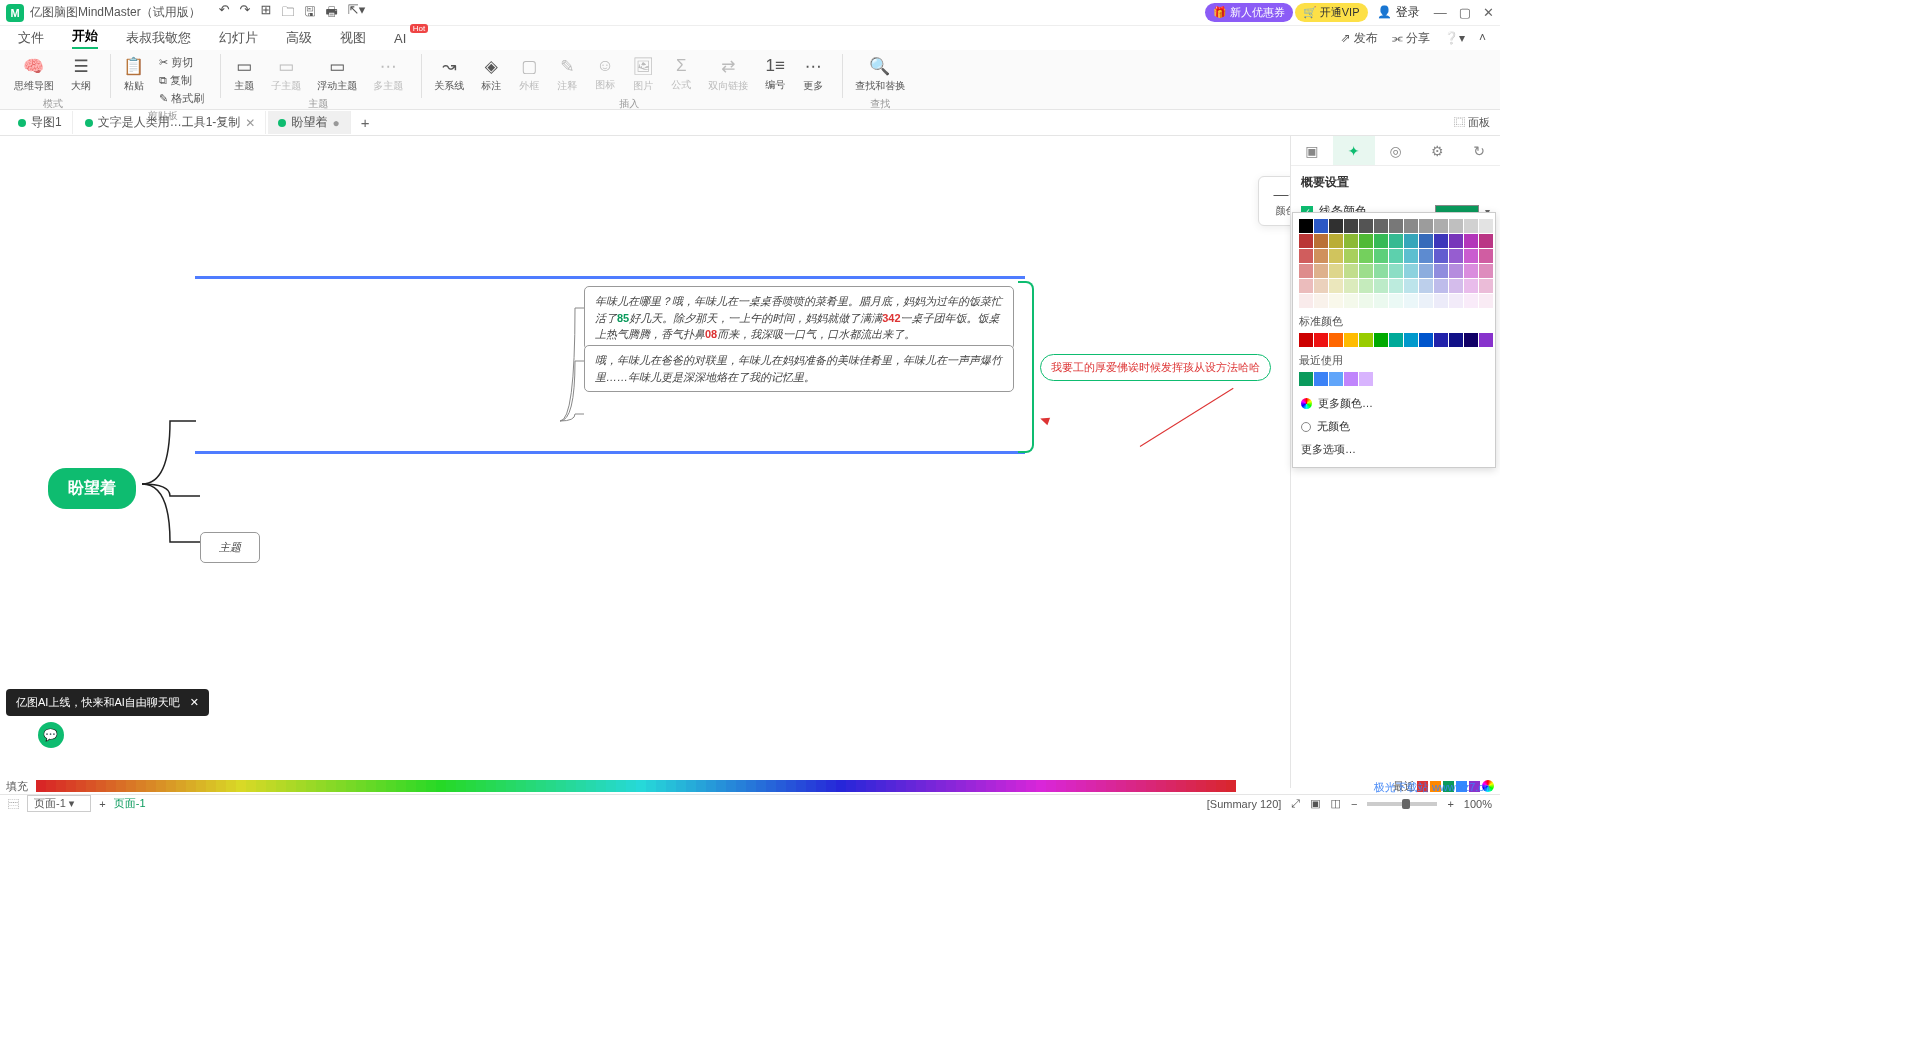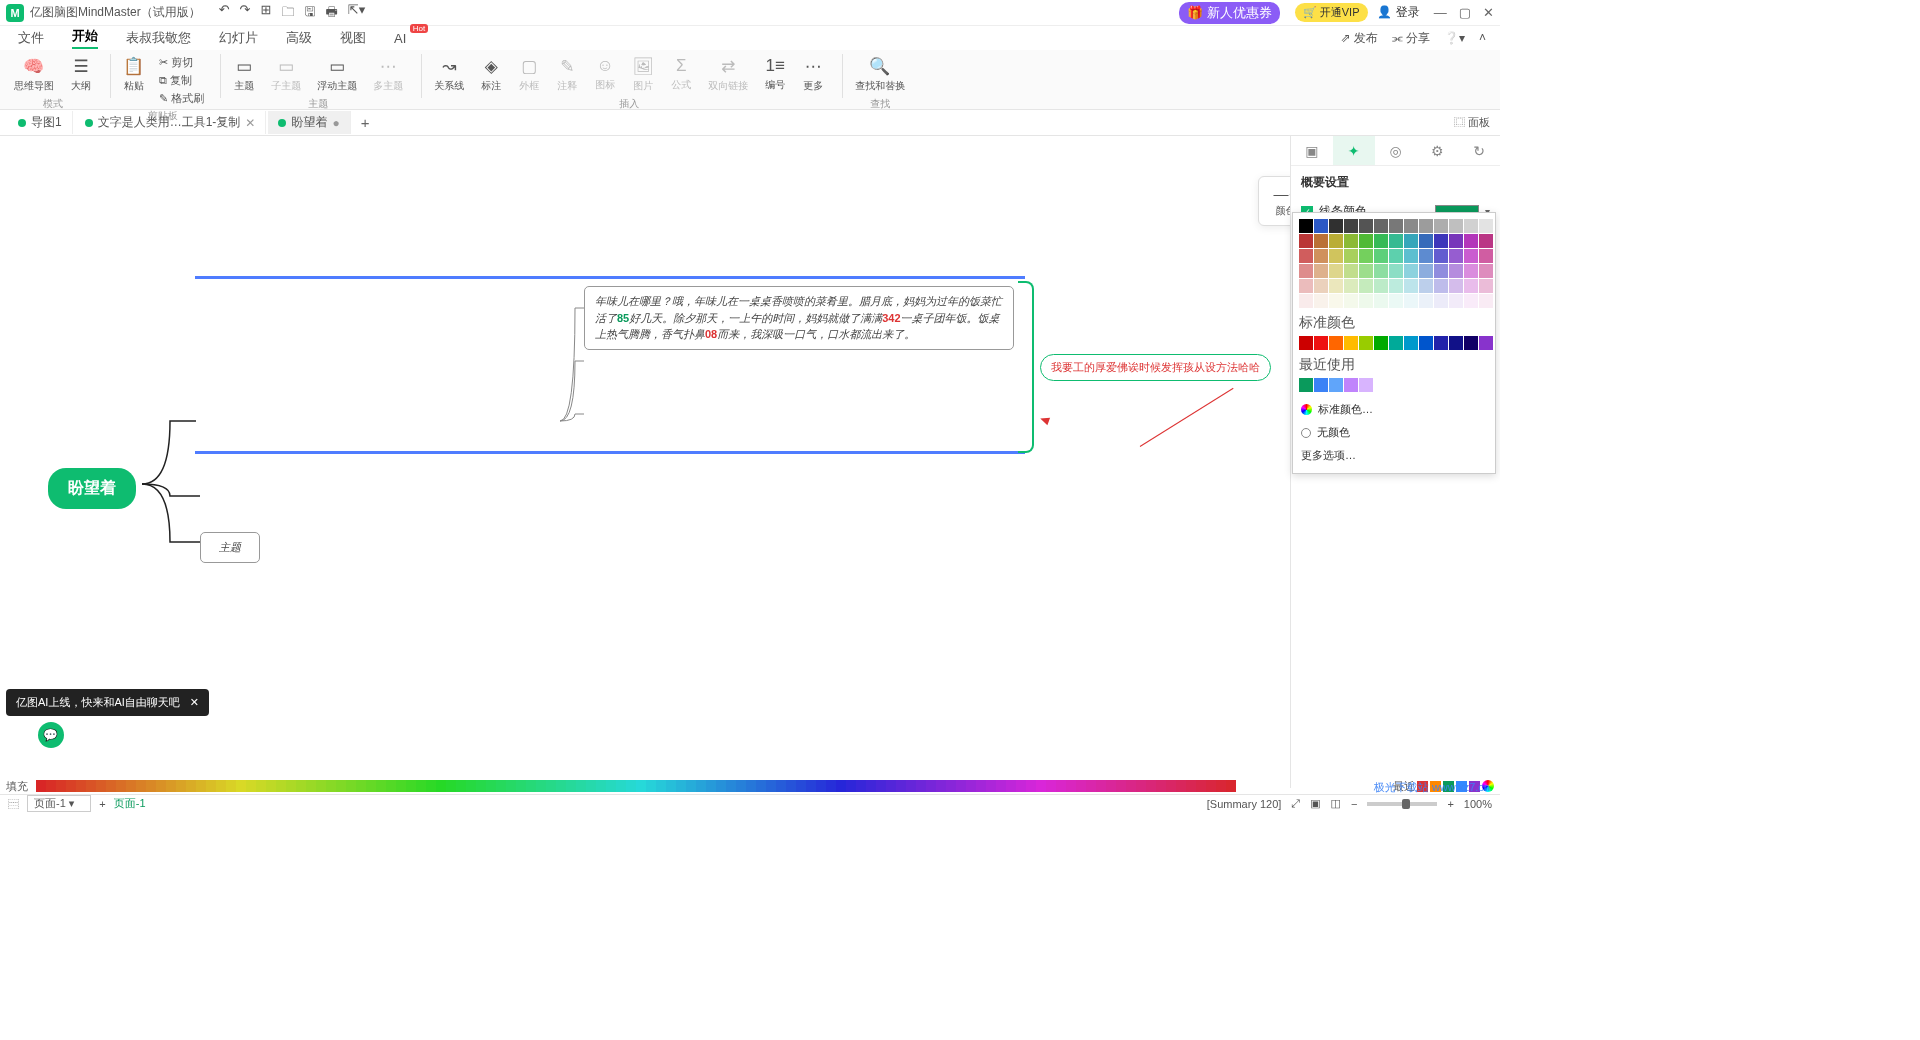--- a/index.html
+++ b/index.html
@@ -5,21 +5,21 @@
 * { margin: 0; padding: 0; box-sizing: border-box; font-family: "Microsoft YaHei", sans-serif; }
 body { width: 1500px; height: 812px; background: #fff; overflow: hidden; position: relative; font-size: 12px; color: #333; }
 
 
 .titlebar { height: 26px; display: flex; align-items: center; padding: 0 6px; border-bottom: 1px solid #eee; }
 .titlebar .logo { width: 18px; height: 18px; background: #0ebc70; border-radius: 4px; display: flex; align-items: center; justify-content: center; color: #fff; font-weight: bold; font-size: 11px; margin-right: 6px; }
 .titlebar .title { font-size: 12px; color: #555; }
 .titlebar .qat { display: flex; gap: 10px; margin-left: 18px; color: #555; }
 .titlebar .qat span { cursor: pointer; font-size: 13px; }
 .titlebar .spacer { flex: 1; }
-.titlebar .badge-purple { background: #8b5cf6; color: #fff; padding: 2px 8px; border-radius: 10px; font-size: 13px; margin-right: 15px; }
+.titlebar .badge-purple { background: #8b5cf6; color: #fff; padding: 2px 8px; border-radius: 10px; font-size: 11px; margin-right: 2px; }
 .titlebar .badge-yellow { background: #fde047; color: #333; padding: 2px 8px; border-radius: 10px; font-size: 11px; margin-right: 10px; }
 .titlebar .login { margin-right: 14px; font-size: 12px; }
 .titlebar .winbtns { display: flex; gap: 12px; color: #666; font-size: 13px; }
 
 
 .menutabs { height: 24px; display: flex; align-items: center; padding-left: 18px; gap: 28px; font-size: 13px; }
 .menutabs .tab { color: #555; cursor: pointer; }
 .menutabs .tab.active { color: #000; font-weight: bold; border-bottom: 2px solid #0ebc70; padding-bottom: 2px; }
 .menutabs .hot { position: relative; }
 .menutabs .hot::after { content: "Hot"; position: absolute; top: -7px; right: -22px; background: #ef4444; color: #fff; font-size: 8px; padding: 0 3px; border-radius: 3px; }
@@ -91,21 +91,21 @@
 .sp-tabs .st.active { background: #e8f7f0; color: #0ebc70; }
 .sp-title { padding: 8px 10px; font-size: 12px; font-weight: bold; }
 .sp-row { display: flex; align-items: center; padding: 4px 10px; font-size: 12px; gap: 6px; }
 .sp-row .chk { width: 12px; height: 12px; border: 1px solid #0ebc70; background: #0ebc70; display: inline-flex; align-items: center; justify-content: center; color: #fff; font-size: 9px; }
 .sp-row .swatch { width: 44px; height: 14px; background: #0a9a5c; border: 1px solid #888; margin-left: auto; }
 .sp-row .dd { color: #666; font-size: 10px; }
 
 .color-pop { position: absolute; right: 4px; top: 76px; width: 204px; background: #fff; border: 1px solid #ccc; box-shadow: 0 2px 8px rgba(0,0,0,.15); padding: 6px; }
 .color-grid { display: grid; grid-template-columns: repeat(13, 14px); gap: 1px; margin-bottom: 6px; }
 .color-grid .c { width: 14px; height: 14px; }
-.cp-label { font-size: 14px; color: #555; margin: 4px 0; }
+.cp-label { font-size: 11px; color: #555; margin: 4px 0; }
 .cp-item { font-size: 11px; color: #333; padding: 4px 2px; display: flex; align-items: center; gap: 6px; cursor: pointer; }
 .cp-item .rad { width: 10px; height: 10px; border: 1px solid #888; border-radius: 50%; }
 .cp-item .wheel { width: 11px; height: 11px; border-radius: 50%; background: conic-gradient(red,yellow,lime,cyan,blue,magenta,red); }
 
 
 .fillbar { position: absolute; left: 0; bottom: 18px; right: 0; height: 16px; display: flex; align-items: center; padding: 0 6px; gap: 4px; }
 .fillbar .lab { font-size: 11px; color: #555; margin-right: 4px; }
 .fillbar .strip { display: flex; gap: 0; }
 .fillbar .strip .c { width: 10px; height: 12px; }
 .fillbar .recent { margin-left: auto; font-size: 11px; color: #555; display: flex; align-items: center; gap: 2px; }
@@ -304,20 +304,21 @@
     </svg>
 
     <div class="sel-border-top"></div>
     <div class="sel-border-bot"></div>
 
     <div class="root-node">盼望着</div>
 
     <div class="sub sub1">
       <span>年味儿在哪里？哦，年味儿在一桌桌香喷喷的菜肴里。腊月底，妈妈为过年的饭菜忙活了</span><span class="hl-g">85</span><span>好几天。除夕那天，一上午的时间，妈妈就做了满满</span><span class="hl-r">342</span><span>一桌子团年饭。饭桌上热气腾腾，香气扑鼻</span><span class="hl-r">08</span><span>而来，我深吸一口气，口水都流出来了。</span>
     </div>
+    <div class="sub sub2">哦，年味儿在爸爸的对联里，年味儿在妈妈准备的美味佳肴里，年味儿在一声声爆竹里……年味儿更是深深地烙在了我的记忆里。</div>
     <div class="sub sub5">主题</div>
 
     <div class="summary-brace"></div>
     <div class="summary-node">我要工的厚爱佛诶时候发挥孩从设方法哈哈</div>
 
     <div class="arrow-line" style="left:1140px; top:310px; width:110px; transform:rotate(-32deg);"></div>
     <div class="arrow-head" style="left:1040px; top:280px; transform:rotate(200deg);"></div>
     <div class="arrow-line" style="left:1470px; top:236px; width:130px; transform:rotate(72deg);"></div>
     <div class="arrow-head" style="left:1462px; top:218px; transform:rotate(-72deg);"></div>
 
@@ -465,21 +466,21 @@
         <div class="cp-label">最近使用</div>
         <div class="color-grid" style="grid-template-columns:repeat(5,14px)" id="grid3">
             <div class="c" style="background: rgb(10, 154, 92);"></div>
             <div class="c" style="background: rgb(59, 130, 246);"></div>
             <div class="c" style="background: rgb(96, 165, 250);"></div>
             <div class="c" style="background: rgb(192, 132, 252);"></div>
             <div class="c" style="background: rgb(216, 180, 254);"></div>
           </div>
         <div class="cp-item">
             <span class="wheel"></span>
-            <span>标准颜色…</span>
+            <span>更多颜色…</span>
           </div>
         <div class="cp-item">
             <span class="rad"></span>
             <span>无颜色</span>
           </div>
         <div class="cp-item">
             <span>更多选项…</span>
           </div>
       </div>
     </div>

